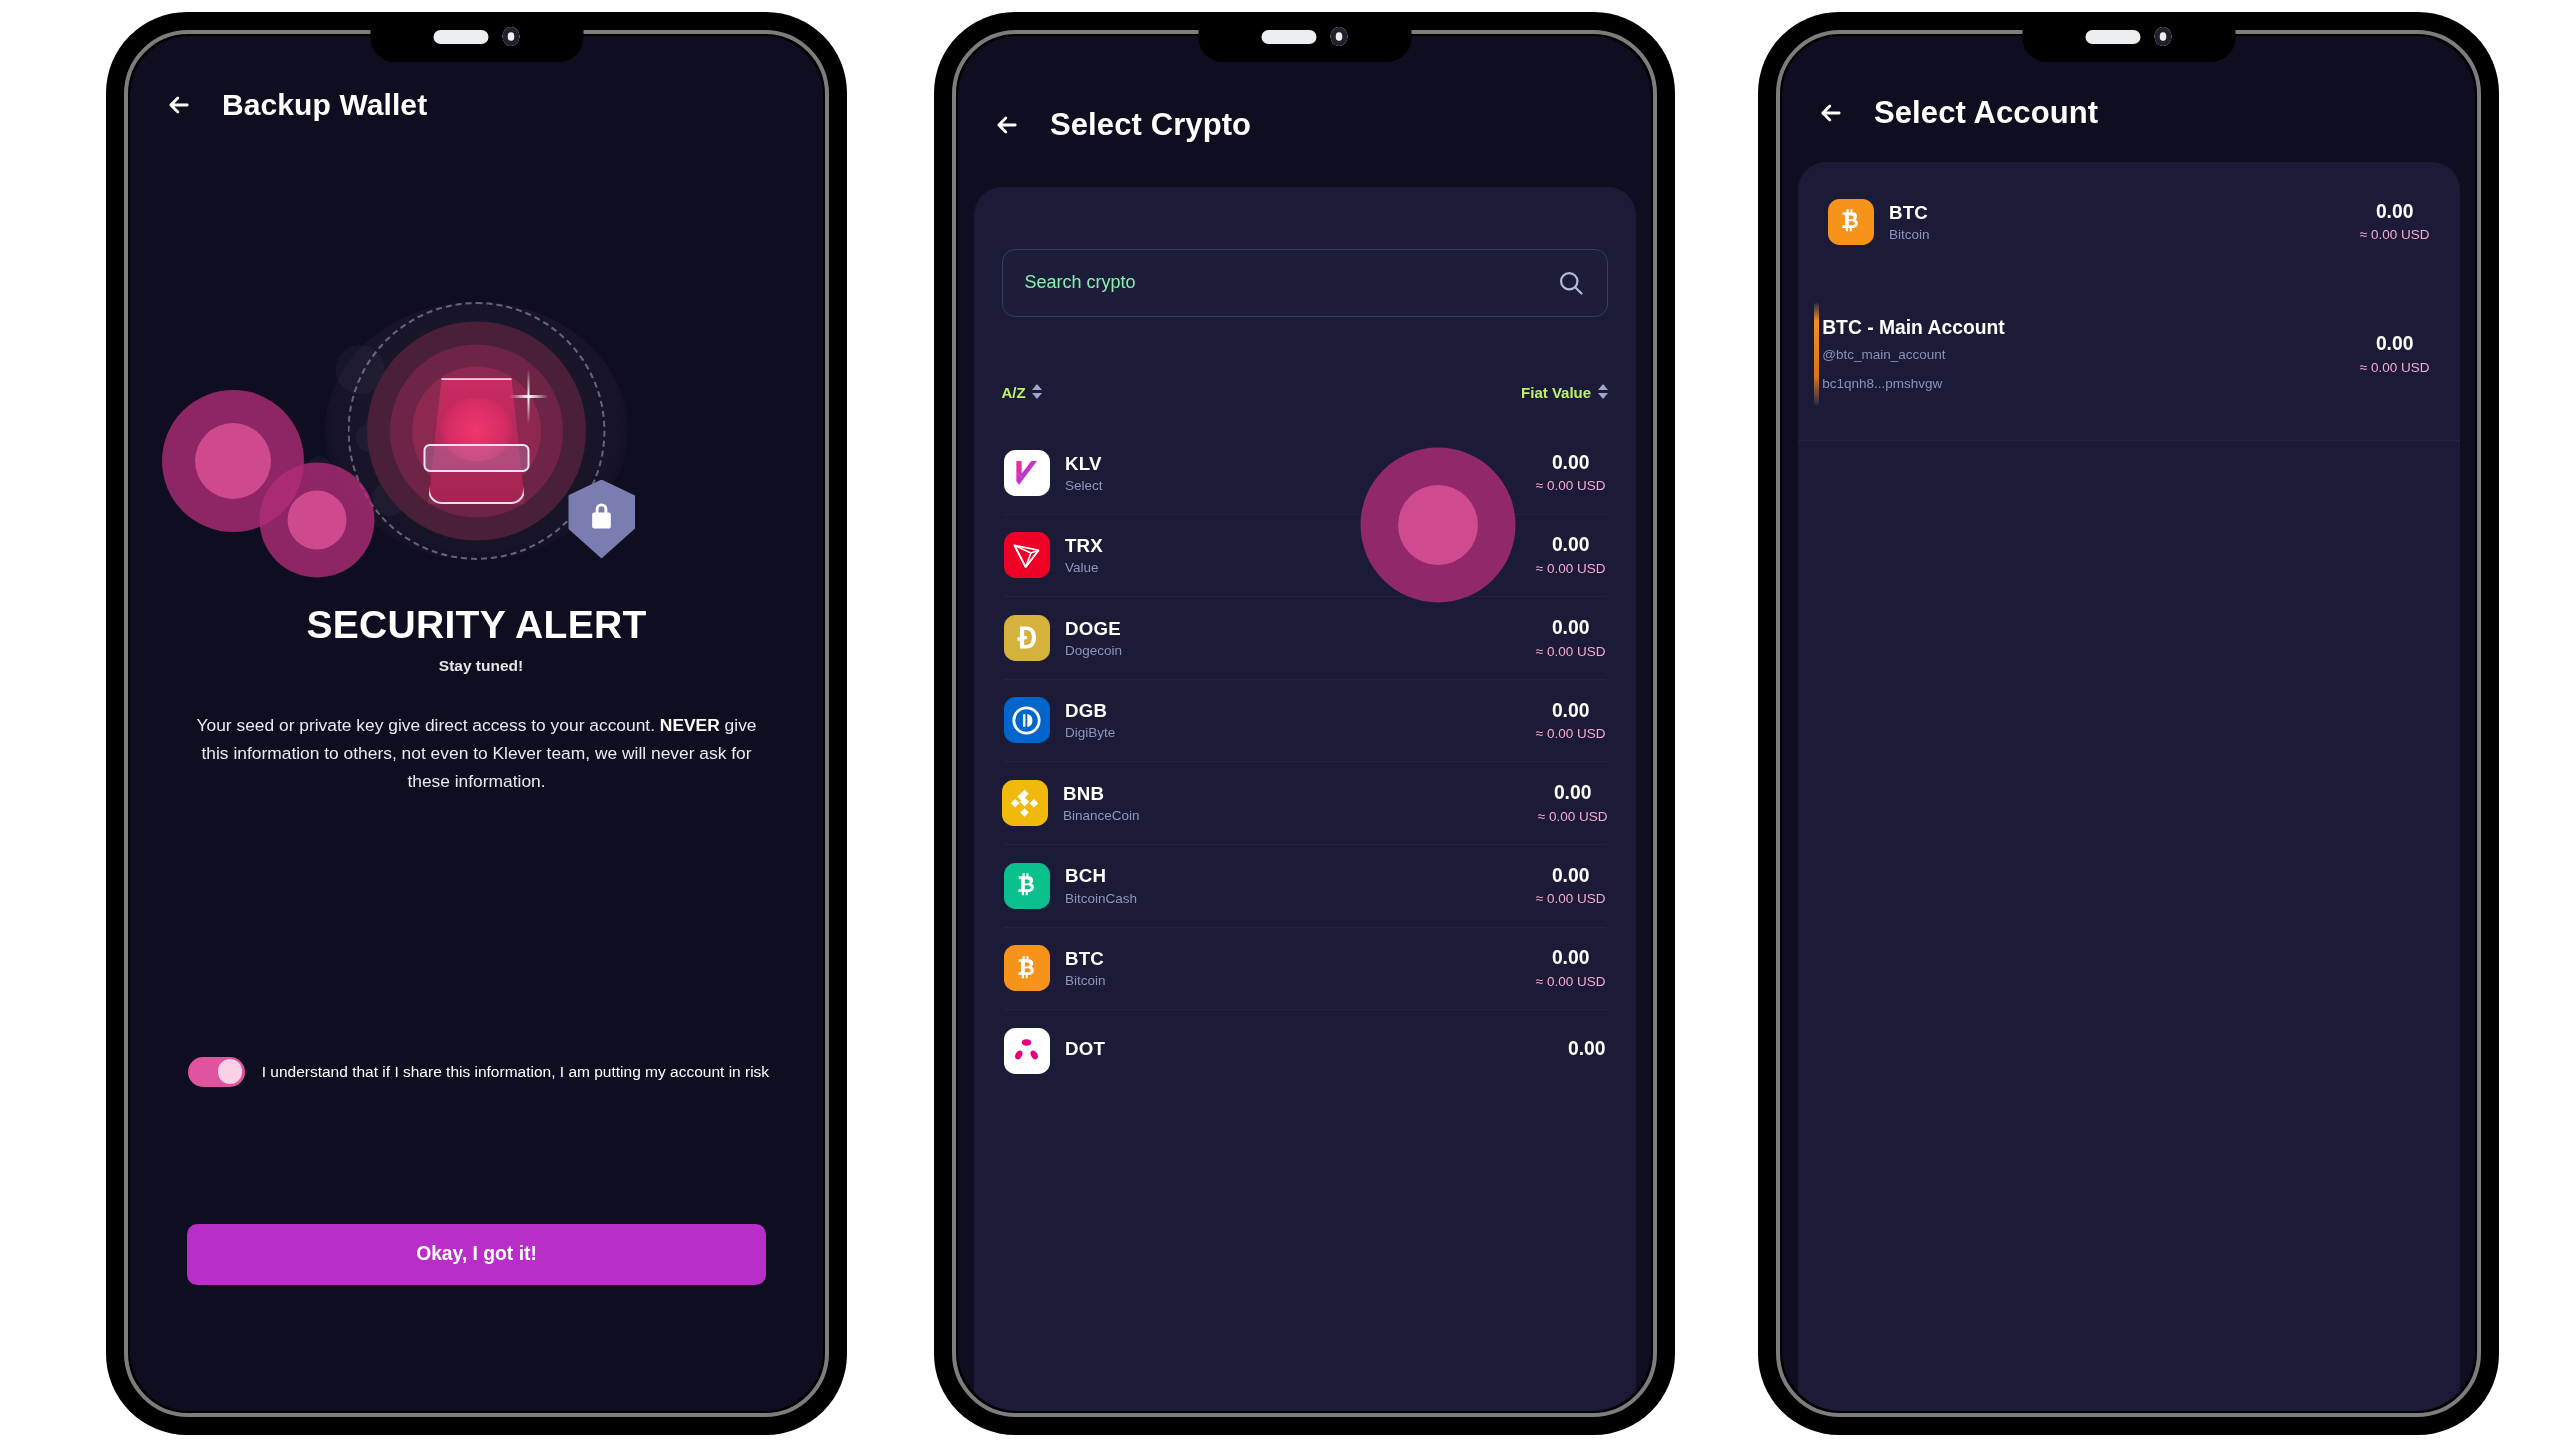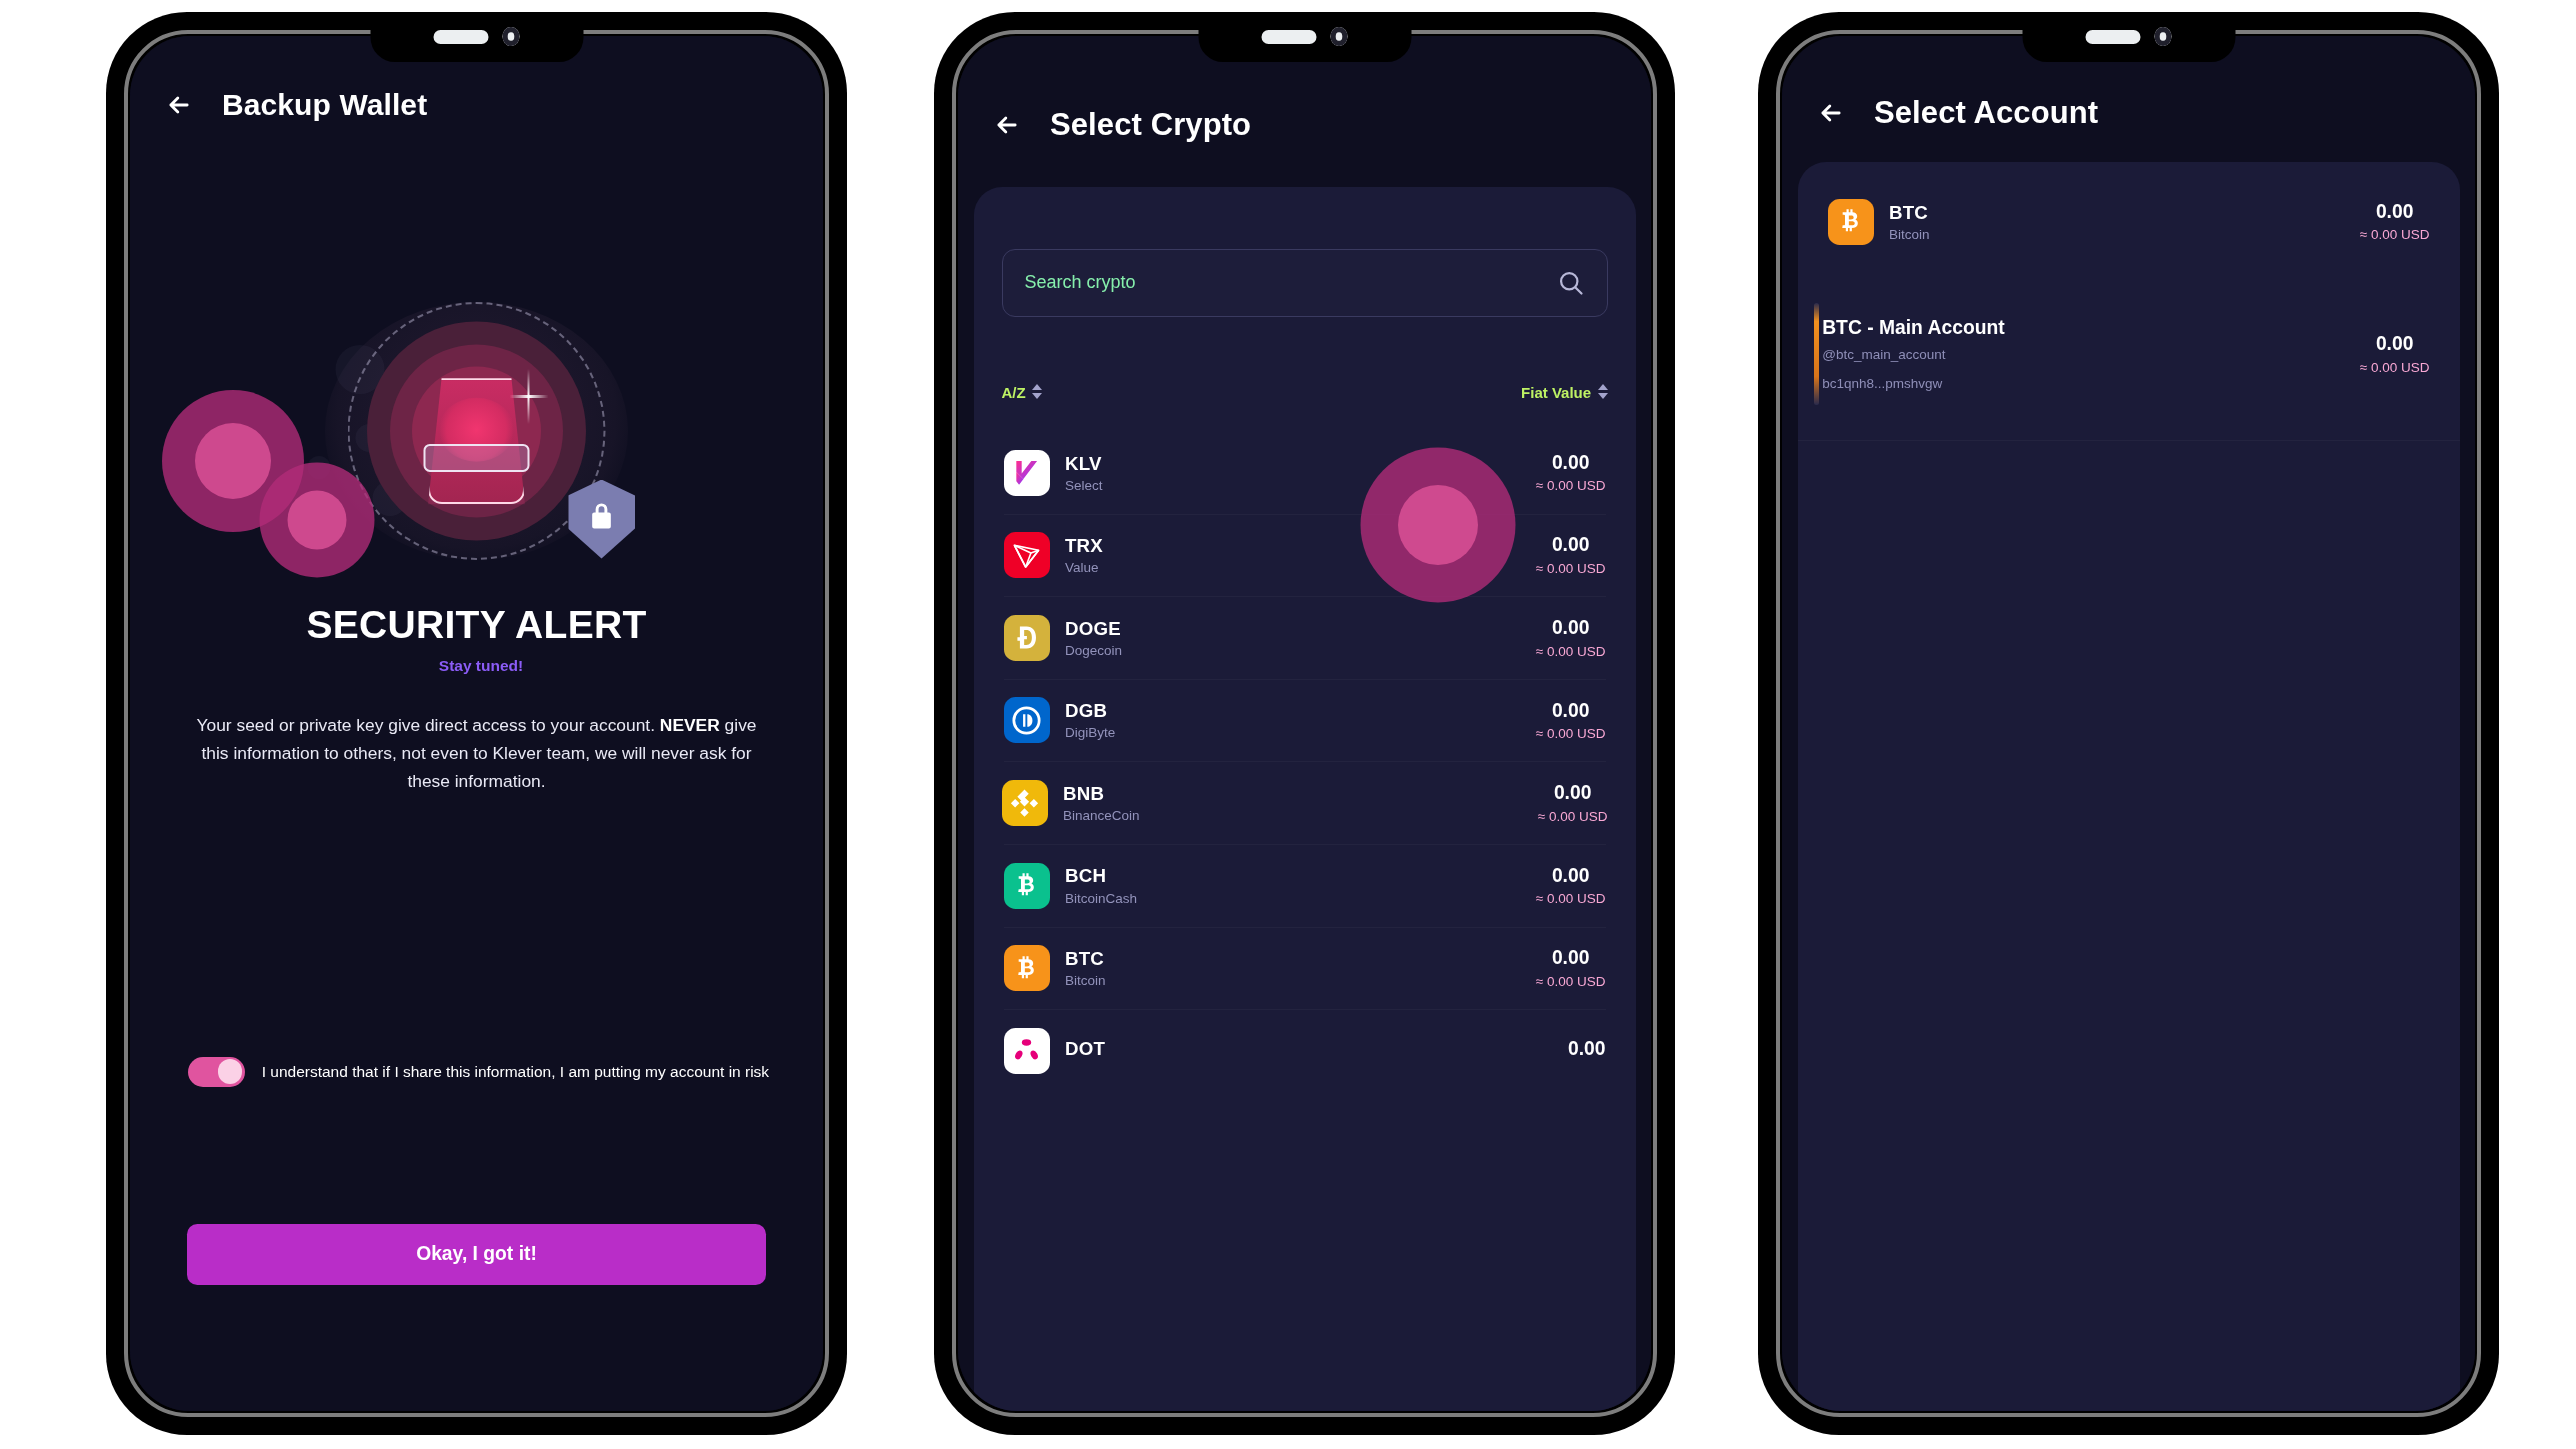--- a/index.html
+++ b/index.html
@@ -104,21 +104,21 @@
   .shield {
     position: absolute; right: 22px; bottom: 14px;
     width: 67px; height: 79px;
     background: #7b7db0;
     clip-path: polygon(50% 0,100% 20%,100% 62%,50% 100%,0 62%,0 20%);
     display: flex; align-items: center; justify-content: center;
   }
   .shield svg { width: 32px; height: 32px; margin-top: -3.9px; }
 
   .sec-title { color:#fff; font-size: 39px; font-weight: 700; text-align:center; letter-spacing: 0.3px; }
-  .sec-sub   { color:#8b5cf6; font-size: 15.5px; font-weight: 700; text-align:center;margin-left:9px; }
+  .sec-sub   { color:#e5e5e5; font-size: 15.5px; font-weight: 700; text-align:center;margin-left:9px; }
   .sec-body  { color:#e9e9f5; font-size: 17.4px; line-height: 1.62; text-align:center; }
   .sec-body b { font-weight: 700; color:#ffffff; }
 
   .consent-row { display: flex; align-items: center; gap: 16.7px; }
   .toggle {
     width: 57px; height: 30px; border-radius: 15px; flex: none;
     background: #e0549f; position: relative;
   }
   .toggle .knob {
     position: absolute; right: 2.6px; top: 2.6px;

